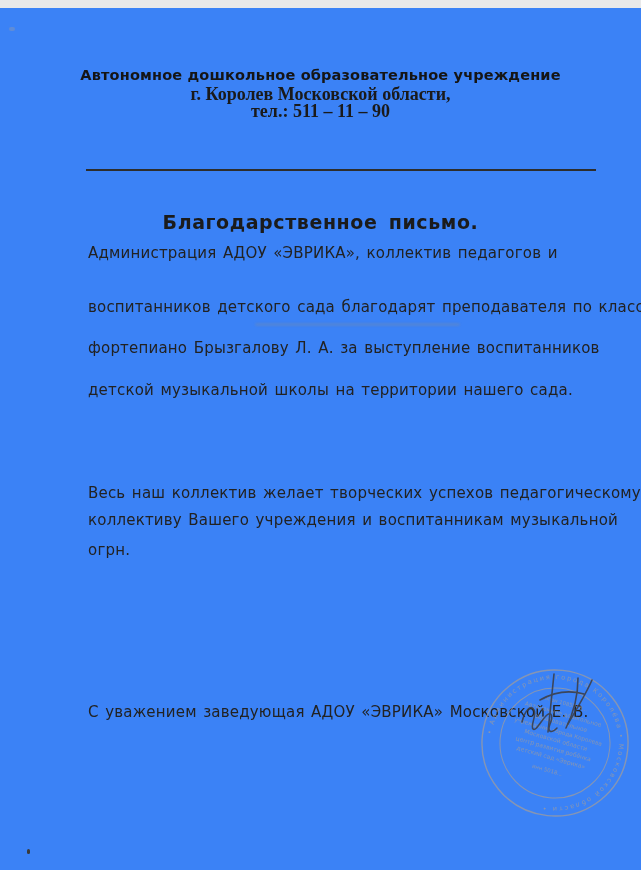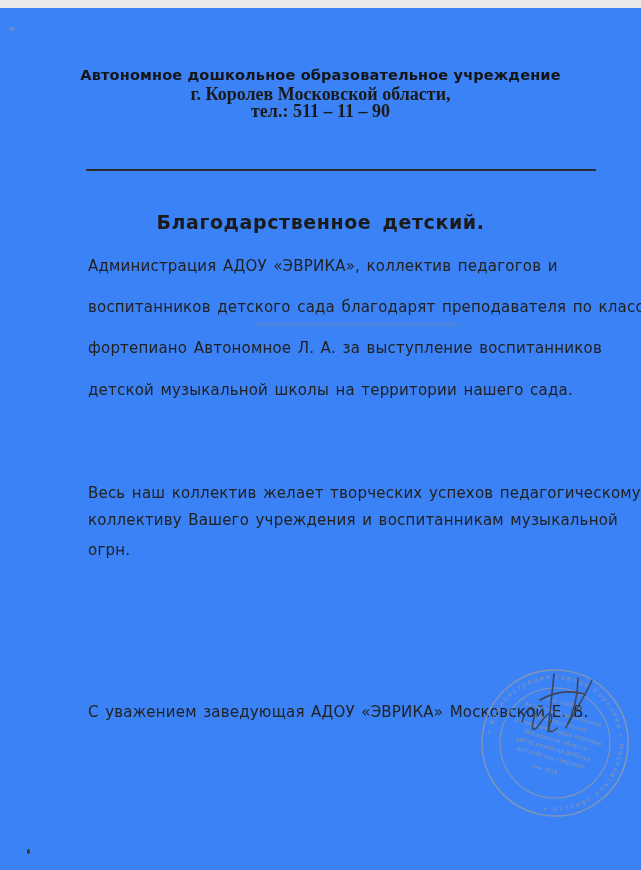--- a/index.html
+++ b/index.html
@@ -82,27 +82,27 @@
   <div class="speck-top"></div>
 
   <header class="letterhead">
     <div class="org-line">Автономное дошкольное образовательное учреждение</div>
     <div class="addr-line">г. Королев Московской области,</div>
     <div class="addr-line">тел.: 511 – 11 – 90</div>
   </header>
 
   <div class="rule"></div>
 
-  <h1 class="title">Благодарственное детский.</h1>
+  <h1 class="title">Благодарственное письмо.</h1>
 
   <main>
-    <div class="body-line" style="top:249px">Администрация АДОУ «ЭВРИКА», коллектив педагогов и</div>
+    <div class="body-line" style="top:236px">Администрация АДОУ «ЭВРИКА», коллектив педагогов и</div>
     <div class="body-line" style="top:290px">воспитанников детского сада благодарят преподавателя по классу</div>
     <div class="smudge"></div>
-    <div class="body-line" style="top:331px">фортепиано Автономное Л. А. за выступление воспитанников</div>
+    <div class="body-line" style="top:331px">фортепиано Брызгалову Л. А. за выступление воспитанников</div>
     <div class="body-line" style="top:373px">детской музыкальной школы на территории нашего сада.</div>
 
     <div class="body-line" style="top:476px">Весь наш коллектив желает творческих успехов педагогическому</div>
     <div class="body-line" style="top:503px">коллективу Вашего учреждения и воспитанникам музыкальной</div>
     <div class="body-line" style="top:533px">огрн.</div>
 
     <div class="body-line" style="top:695px">С уважением заведующая АДОУ «ЭВРИКА» Московской Е. В.</div>
   </main>
 
   <div class="stamp">

